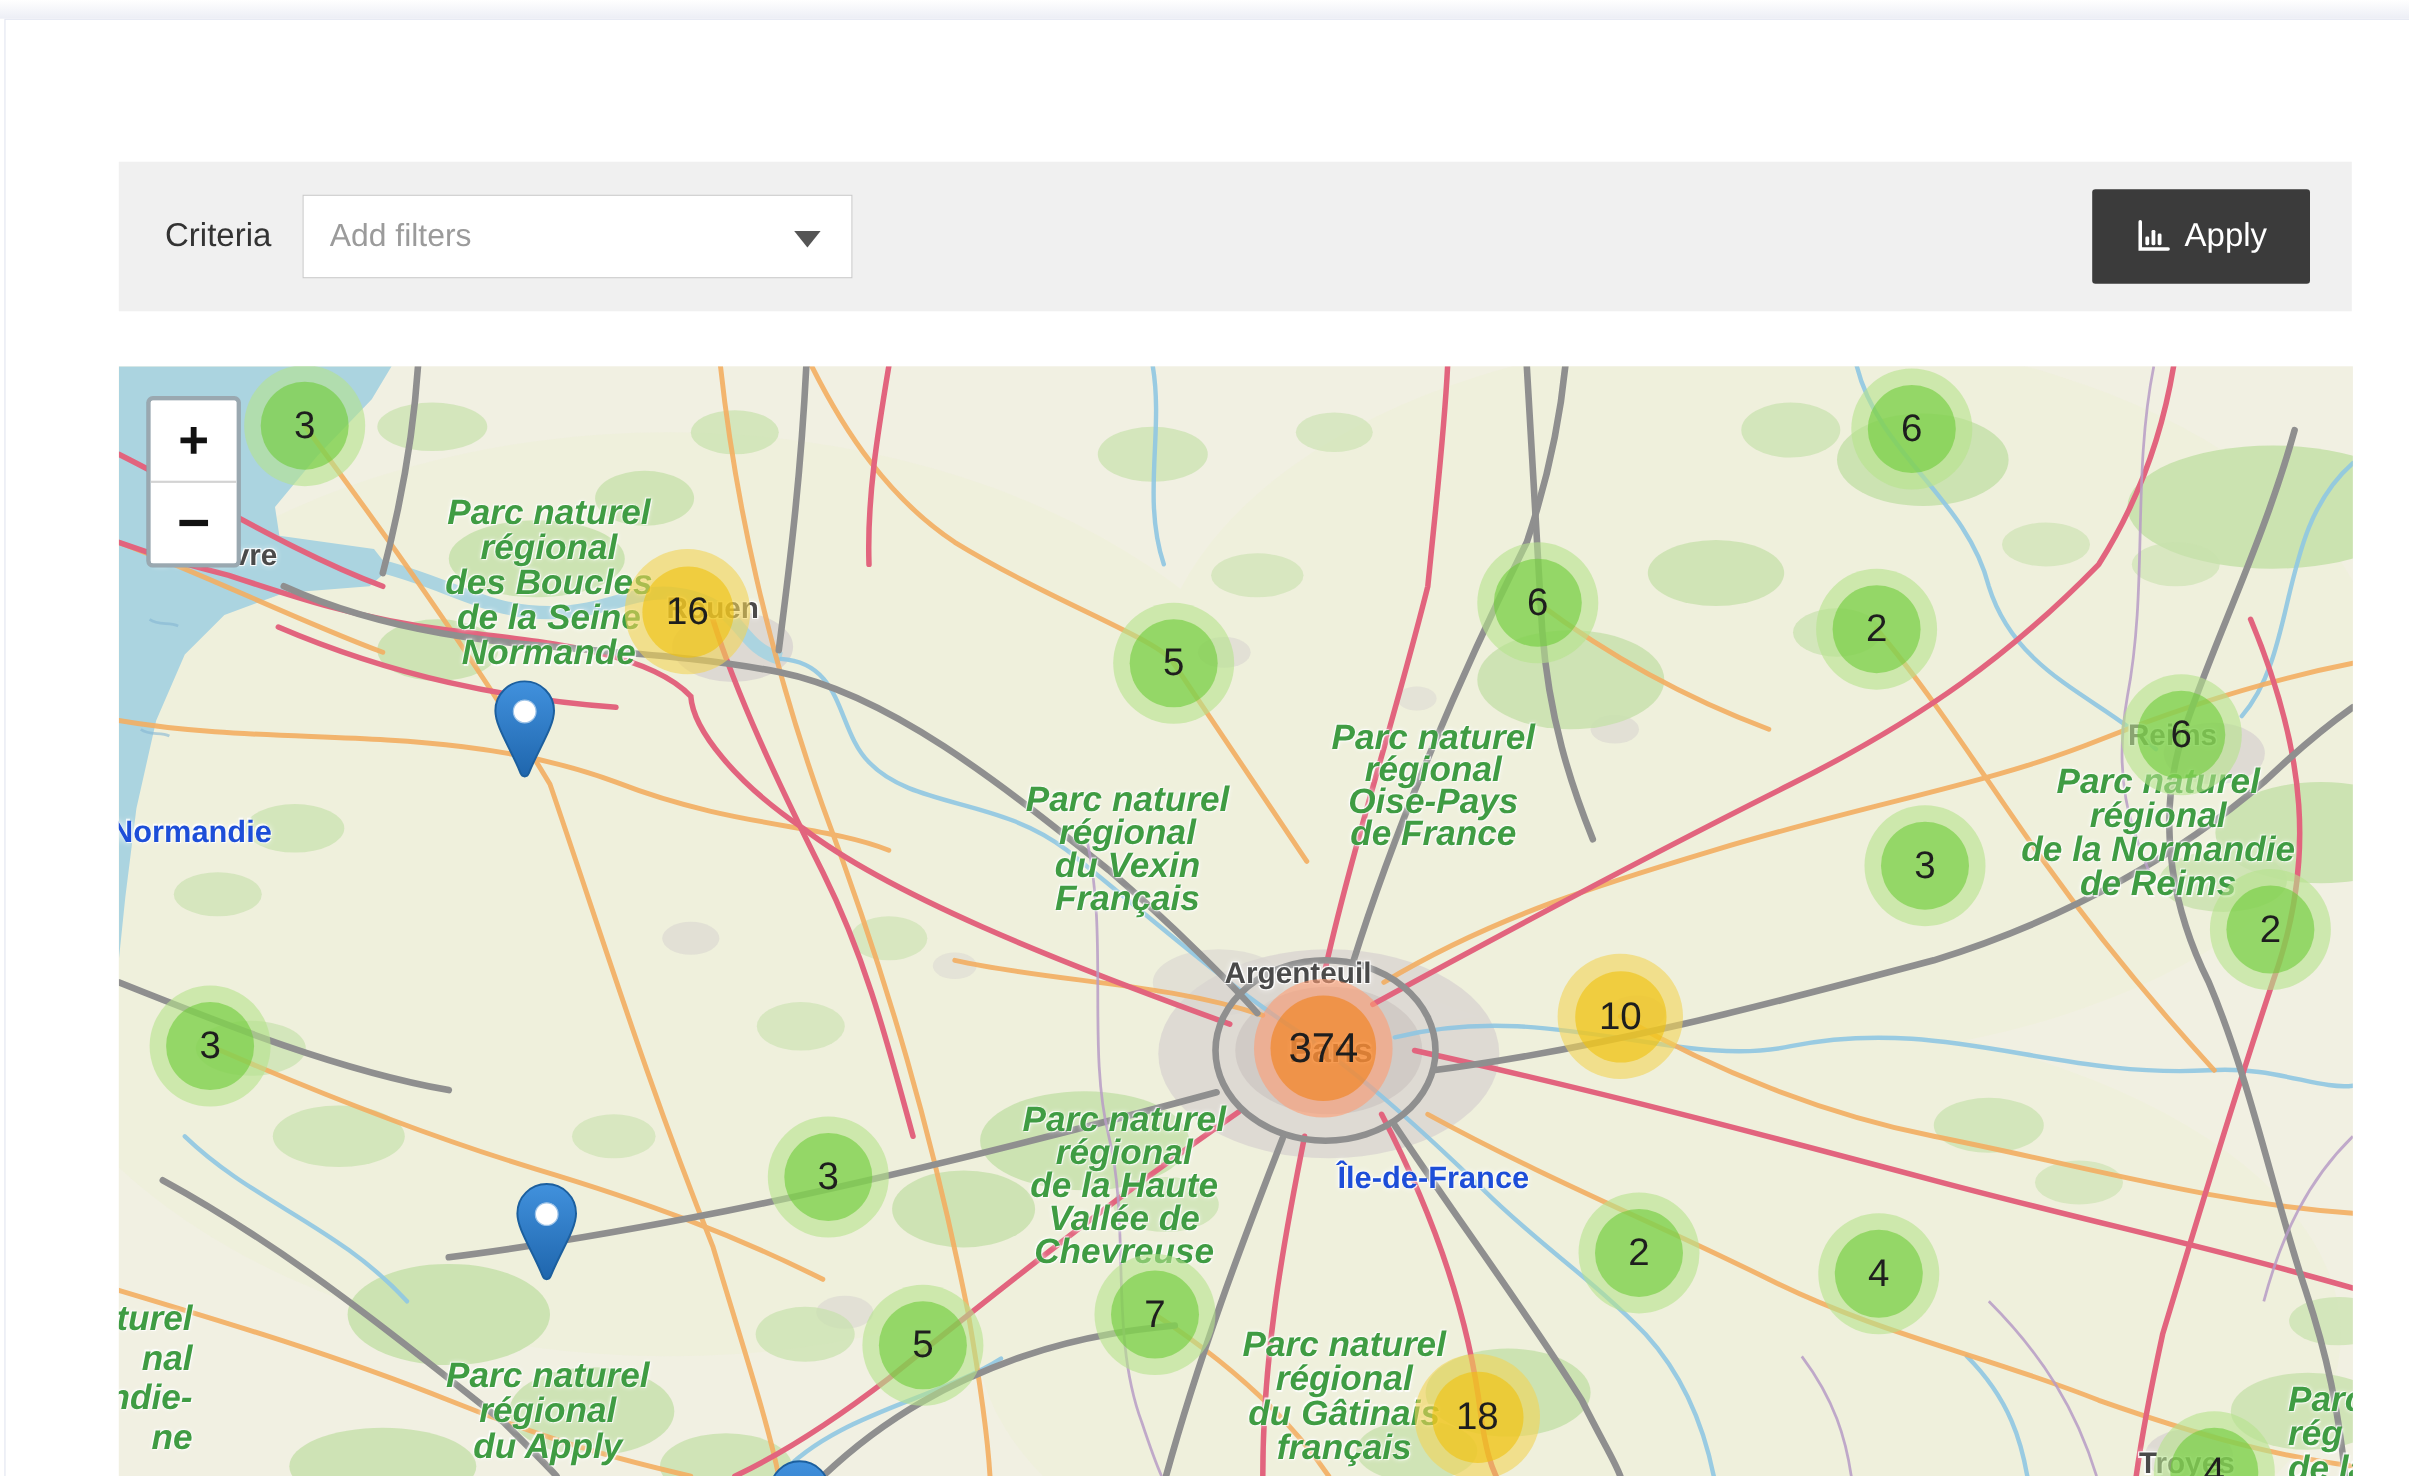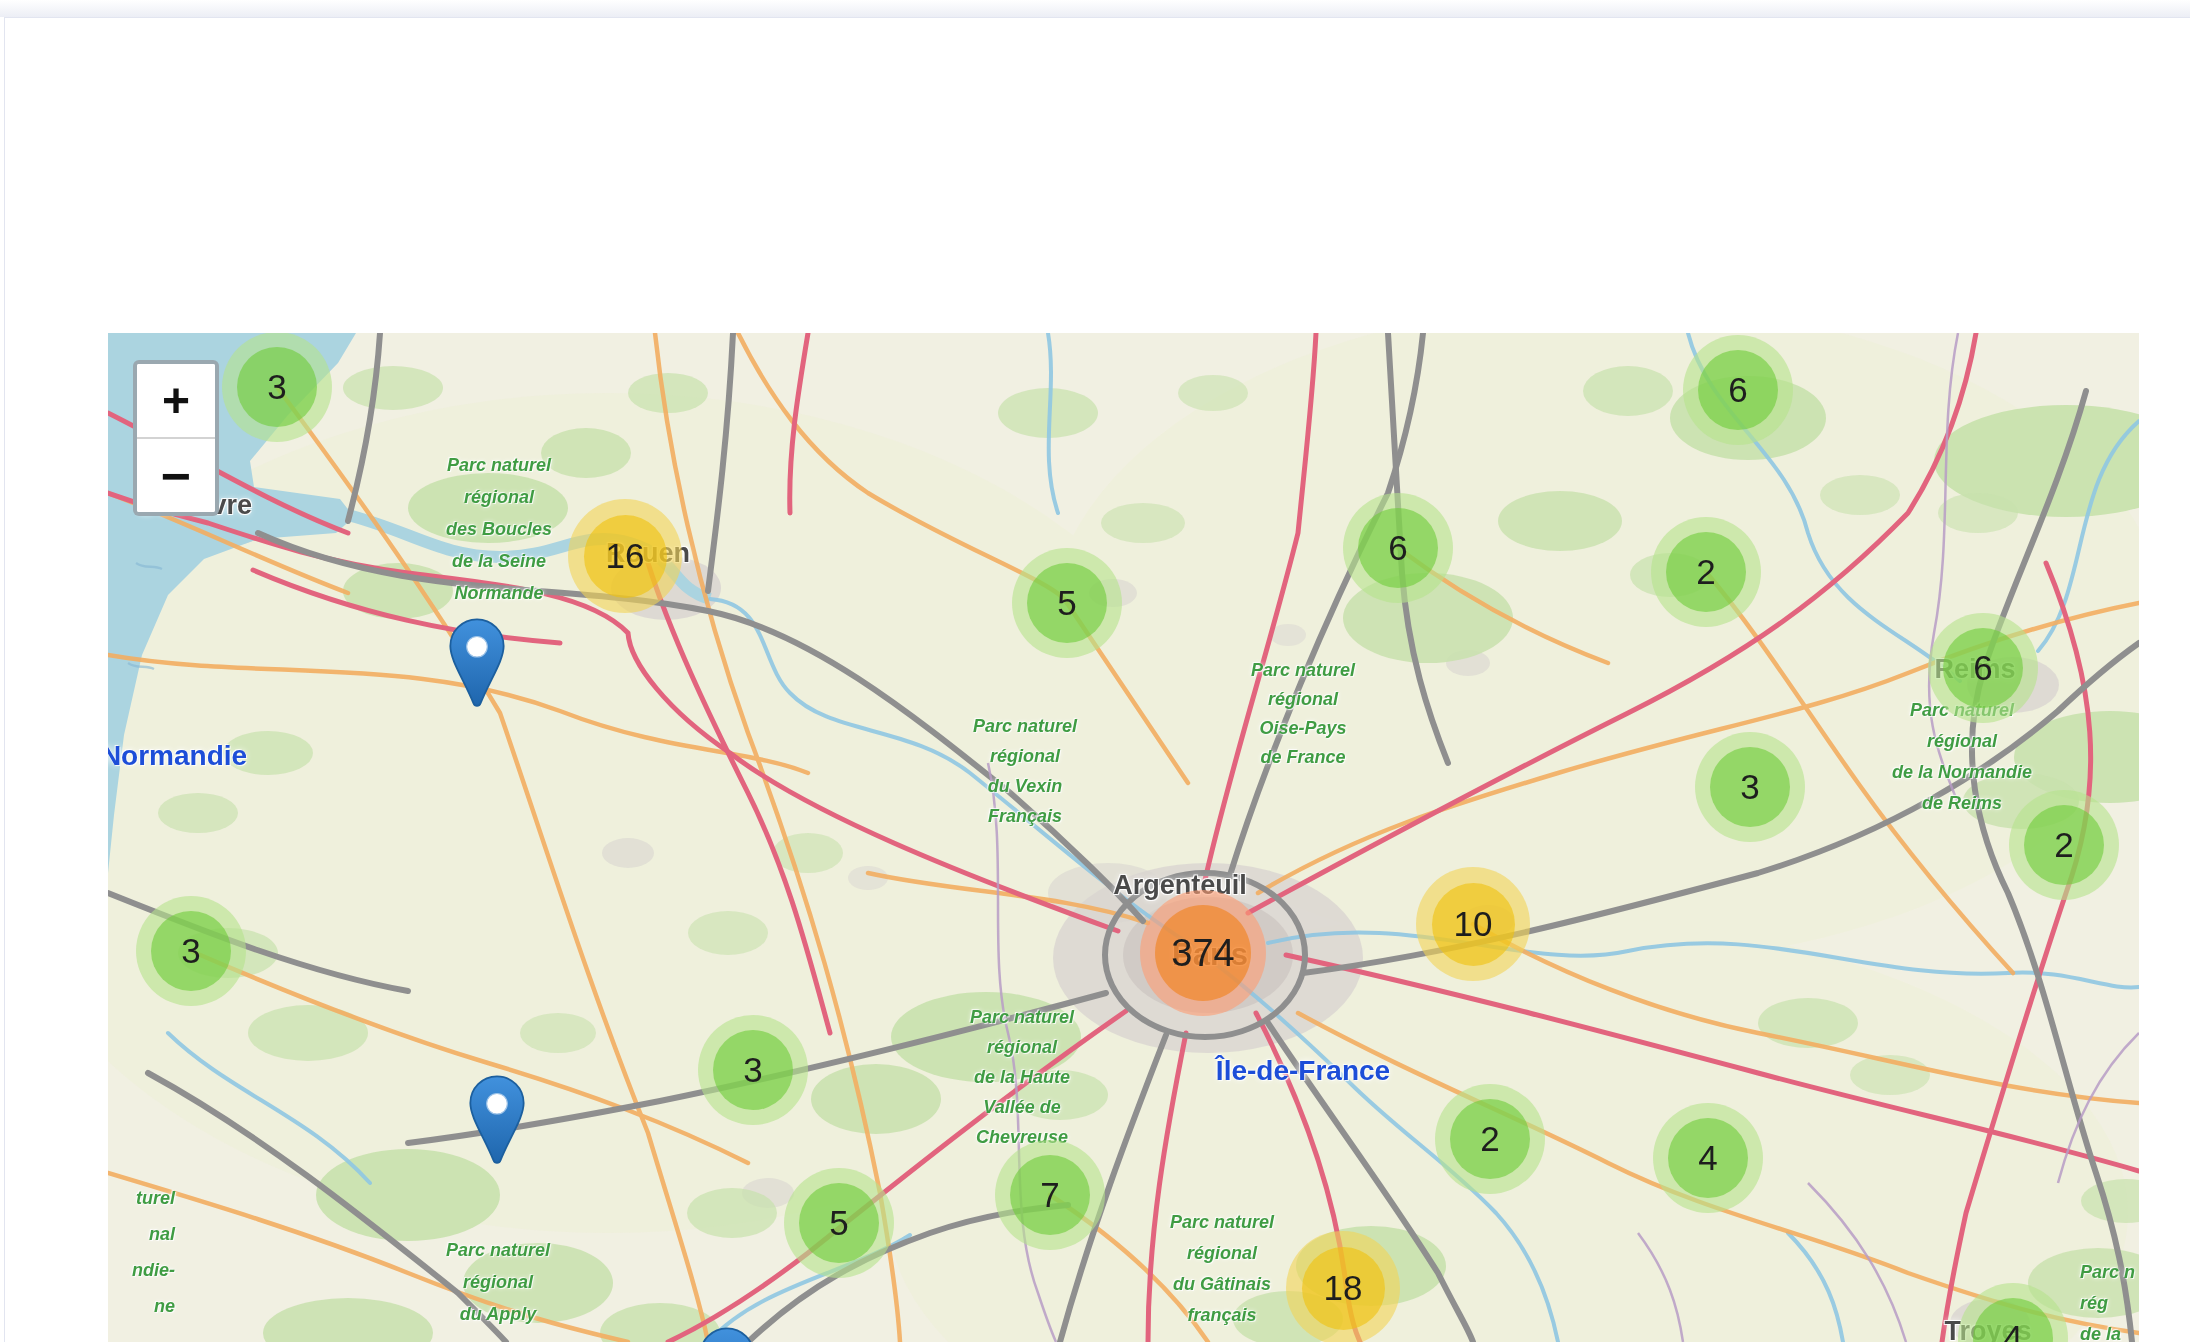--- a/index.html
+++ b/index.html
@@ -30,21 +30,21 @@
   .labels-layer{position:absolute;left:0;top:0;width:100%;height:100%;z-index:2;}
   .markers-layer{position:absolute;left:0;top:0;width:100%;height:100%;z-index:3;}
   .city-label{position:absolute;transform:translate(-50%,-50%);font-size:27px;font-weight:bold;
        color:#4a4a4a;white-space:nowrap;
        text-shadow:-1px -1px 0 rgba(255,255,255,.85),1px -1px 0 rgba(255,255,255,.85),
                    -1px 1px 0 rgba(255,255,255,.85),1px 1px 0 rgba(255,255,255,.85),0 0 6px #fff;}
   .city-label.big{font-size:31px;}
   .region-label{position:absolute;transform:translate(-50%,-50%);font-size:28px;
        font-weight:bold;color:#1d4ed8;white-space:nowrap;
        text-shadow:-1px -1px 0 rgba(255,255,255,.8),1px 1px 0 rgba(255,255,255,.8),0 0 6px #fff;}
-  .park-label{position:absolute;font-size:18px;font-style:italic;font-weight:600;
+  .park-label{position:absolute;font-size:32px;font-style:italic;font-weight:600;
        color:#3f9c43;white-space:nowrap;
        text-shadow:-1px -1px 0 rgba(255,255,255,.75),1px 1px 0 rgba(255,255,255,.75),0 0 5px rgba(255,255,255,.9);}
   .cluster{position:absolute;transform:translate(-50%,-50%);border-radius:50%;
        display:flex;align-items:center;justify-content:center;cursor:pointer;}
   .cluster-core{border-radius:50%;display:flex;align-items:center;justify-content:center;
        font-size:35px;color:#1e1e1e;}
   .cluster.small{width:110px;height:110px;}
   .cluster.small .cluster-core{width:80px;height:80px;}
   .cluster.medium{width:114px;height:114px;}
   .cluster.medium .cluster-core{width:83px;height:83px;}
@@ -59,20 +59,36 @@
        text-decoration:none;font-family:"Liberation Sans",sans-serif;}
   .zoom-btn.out{border-top:2px solid #d3d3d3;font-size:52px;}
 </style>
 </head>
 <body>
 
 <div class="page">
   <div class="top-strip"></div>
   <div class="panel"></div>
 
+  <div class="filter-bar">
+    <span class="criteria-label">Criteria</span>
+    <div class="dropdown">
+      <span class="placeholder">Add filters</span>
+      <span class="caret"></span>
+    </div>
+    <button class="apply-btn">
+      <svg width="32" height="32" viewBox="0 0 24 24">
+        <path d="M3.5 2 v18.5 H22.5" fill="none" stroke="#fff" stroke-width="2.4" stroke-linecap="round"></path>
+        <rect x="7" y="12" width="2.6" height="6" rx="1" fill="#fff"></rect>
+        <rect x="11.2" y="7.5" width="2.6" height="10.5" rx="1" fill="#fff"></rect>
+        <rect x="15.4" y="10" width="2.6" height="8" rx="1" fill="#fff"></rect>
+      </svg>
+      <span>Apply</span>
+    </button>
+  </div>
 
   <div class="map">
 
     <svg class="map-base" width="2031" height="1009" viewBox="0 0 2031 1009">
       <defs>
         <linearGradient id="pinGrad" x1="0" y1="0" x2="0" y2="1">
           <stop offset="0" stop-color="#4191dd"></stop>
           <stop offset="1" stop-color="#1f66ad"></stop>
         </linearGradient>
       </defs>

